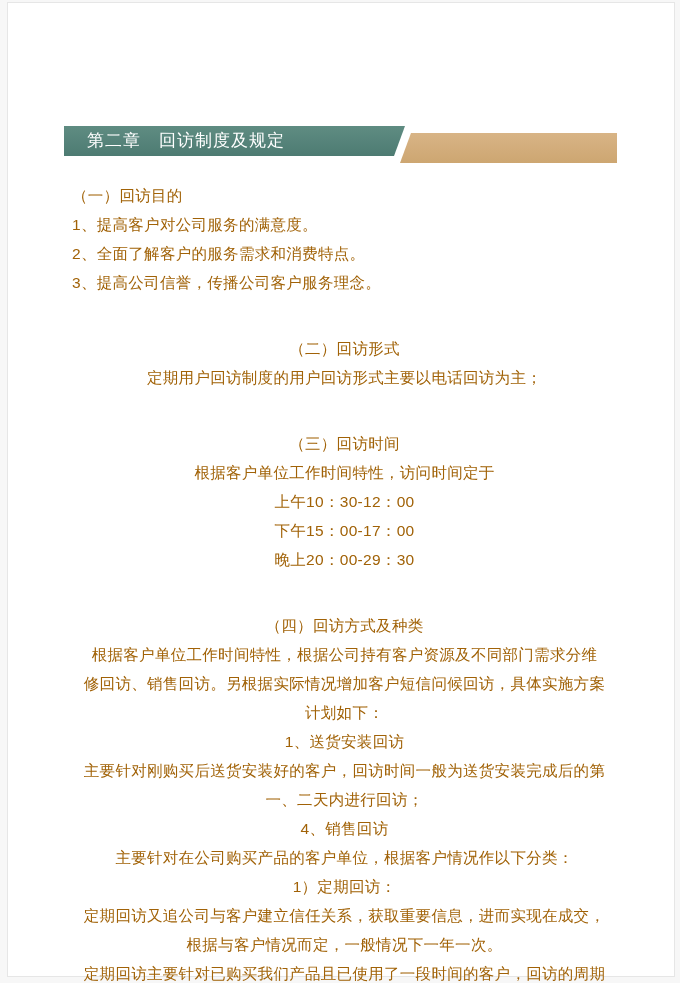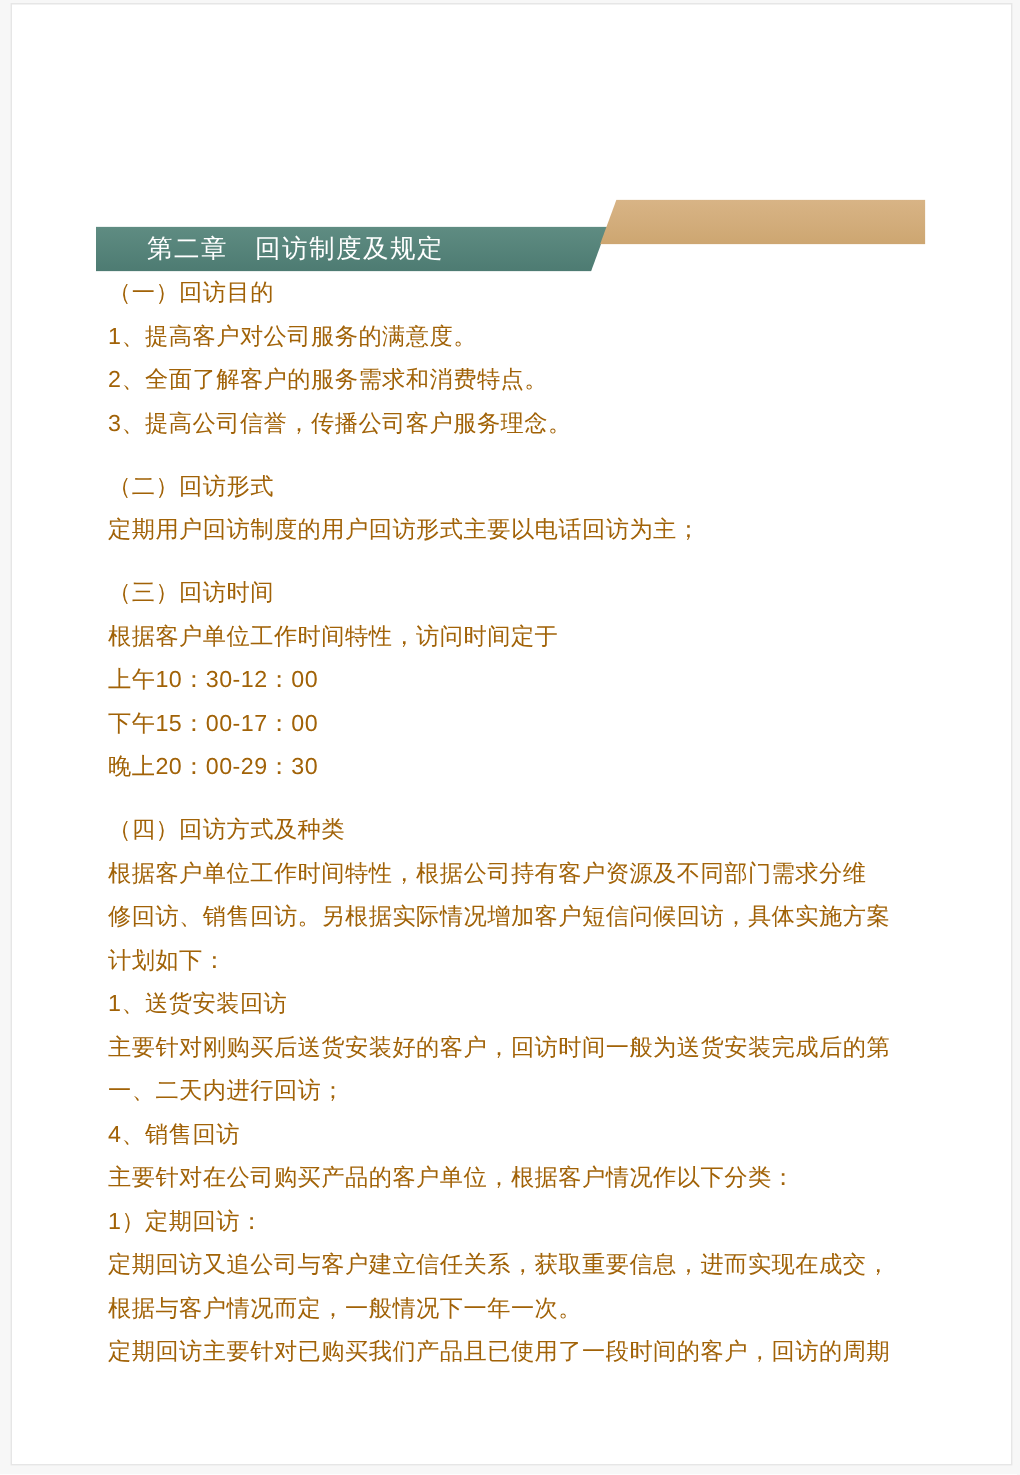--- a/index.html
+++ b/index.html
@@ -17,51 +17,51 @@
     left:7px; top:2px;
     width:668px; height:975px;
     background:#ffffff;
     border:1px solid #e6e6e6;
     box-sizing:border-box;
   }
 
   
   .banner-green {
     position:absolute;
-    left:56px; top:148px;
+    left:56px; top:123px;
     width:341px; height:30px;
     background:linear-gradient(180deg,#5f8c82 0%,#50ical 0%,#4d7b72 100%);
     background:linear-gradient(180deg,#5f8c82 0%,#4d7b72 100%);
     clip-path:polygon(0 0,100% 0,calc(100% - 11px) 100%,0 100%);
     color:#ffffff;
     font-size:17px;
     letter-spacing:1px;
     line-height:30px;
-    padding-left:34px;
+    padding-left:23px;
     box-sizing:border-box;
     white-space:nowrap;
   }
   .banner-tan {
     position:absolute;
     left:392px; top:130px;
     width:217px; height:30px;
     background:linear-gradient(180deg,#d8b486 0%,#cda671 100%);
     clip-path:polygon(11px 0,100% 0,100% 100%,0 100%);
   }
 
   
   .content {
     position:absolute;
     left:64px; top:178px;
     width:545px;
     color:#a16207;
     font-size:15.5px;
     letter-spacing:0.3px;
   }
-  .section + .section { margin-top:13px; }
+  .section + .section { margin-top:37px;text-align:center; }
   .line, .heading {
     height:29px;
     line-height:29px;
     white-space:nowrap;
   }
 </style>
 </head>
 <body>
 
 <div class="canvas">

